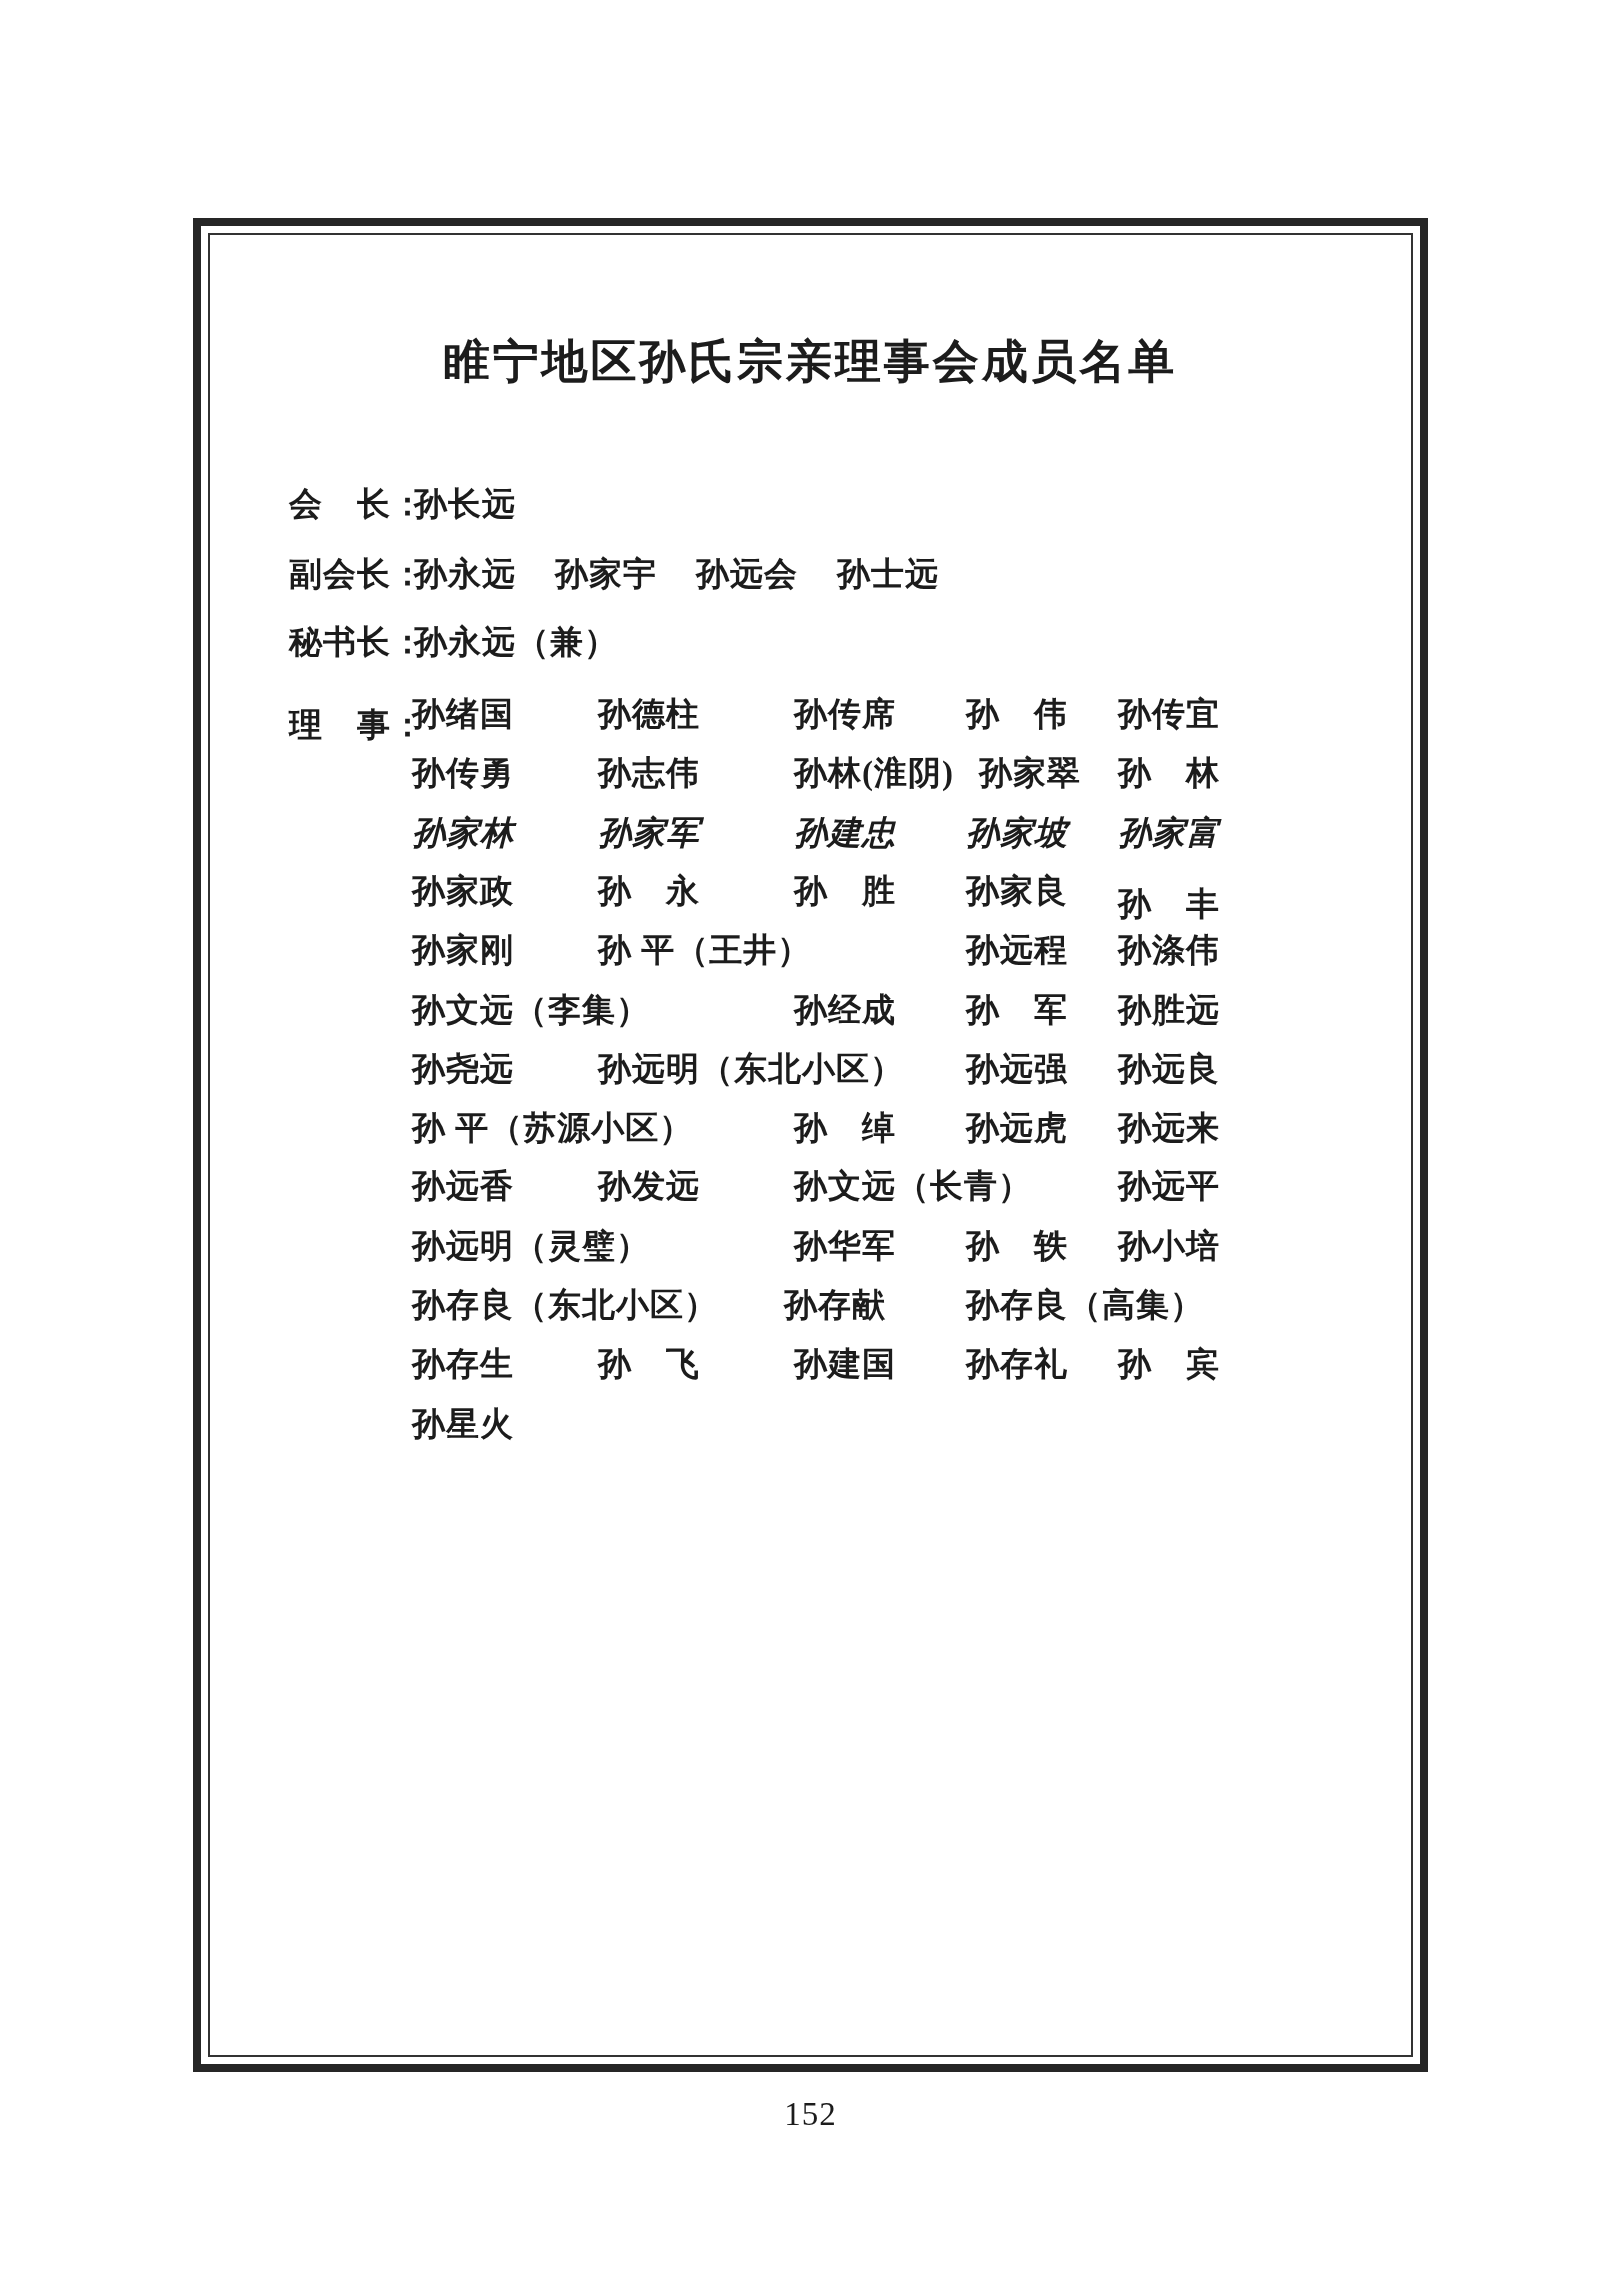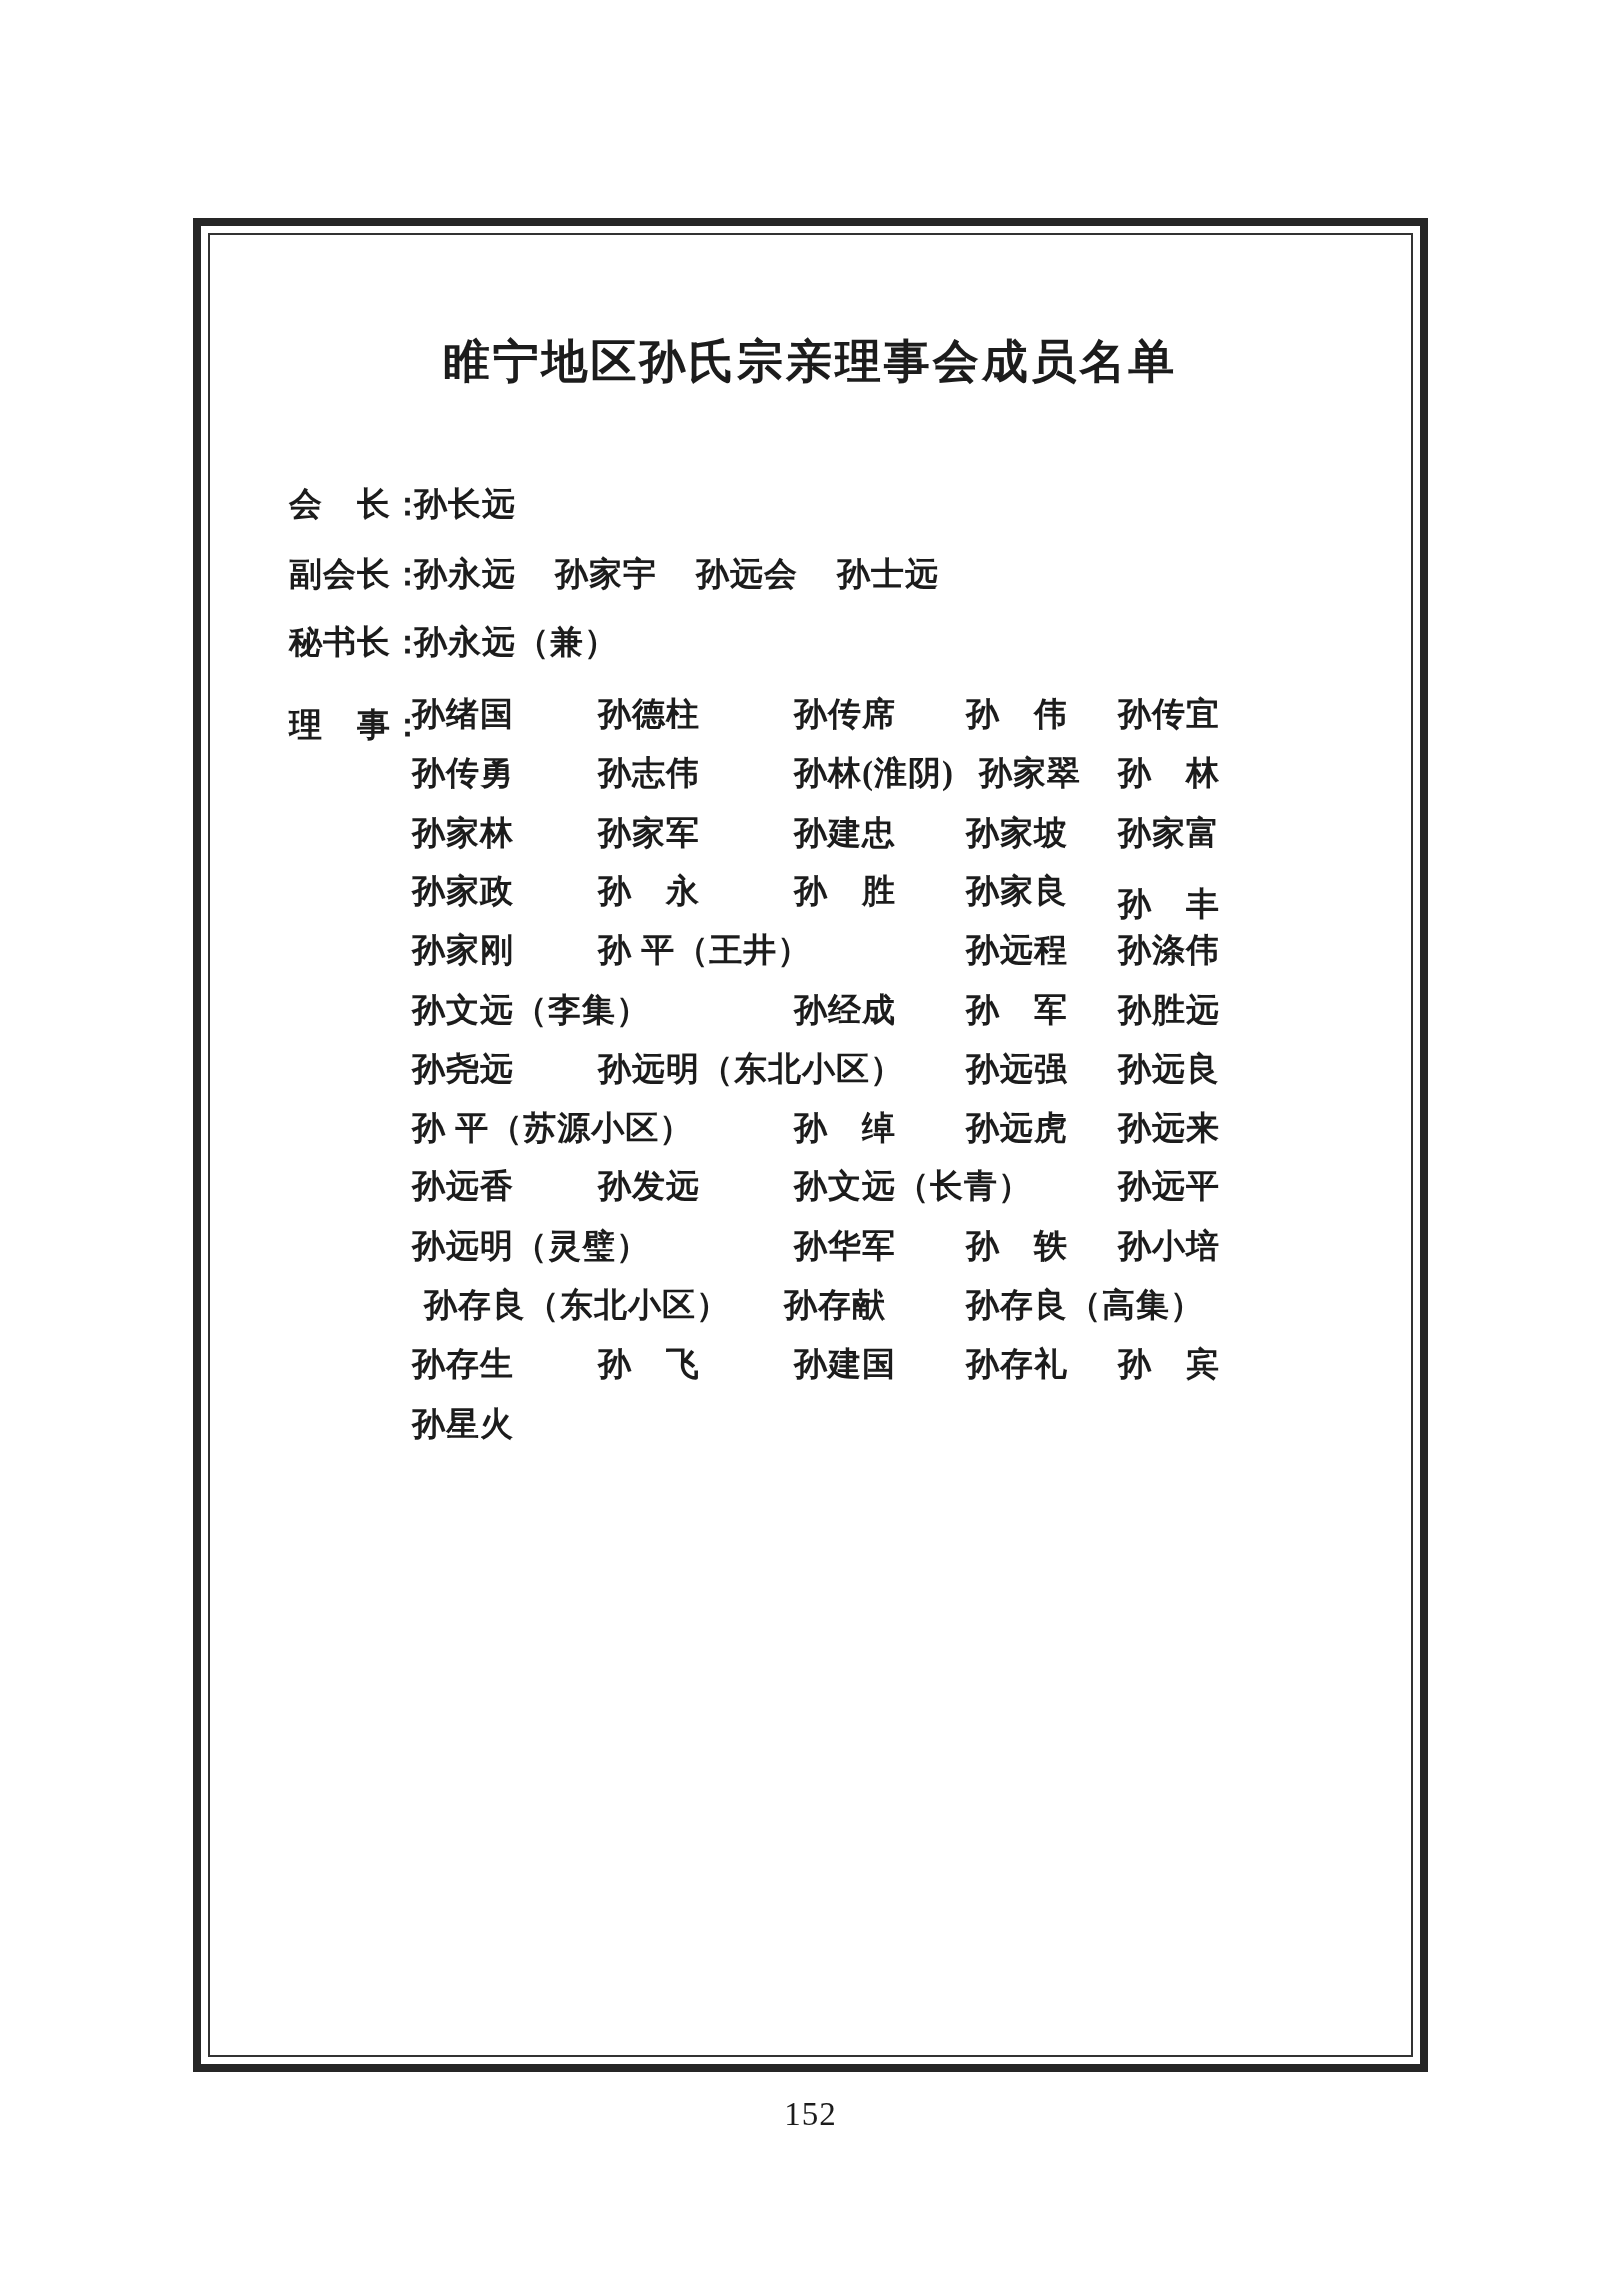--- a/index.html
+++ b/index.html
@@ -65,21 +65,21 @@
       <span class="director-name" style="left: 554px;">孙　伟</span>
       <span class="director-name" style="left: 706px;">孙传宜</span>
     </div>
     <div class="director-row" style="top: 59px;">
       <span class="director-name" style="left: 0px;">孙传勇</span>
       <span class="director-name" style="left: 186px;">孙志伟</span>
       <span class="director-name" style="left: 382px;">孙林(淮阴)</span>
       <span class="director-name" style="left: 567px;">孙家翠</span>
       <span class="director-name" style="left: 706px;">孙　林</span>
     </div>
-    <div class="director-row" style="top: 119px;">
+    <div class="director-row" style="top: 119px; font-style: italic;">
       <span class="director-name" style="left: 0px;">孙家林</span>
       <span class="director-name" style="left: 186px;">孙家军</span>
       <span class="director-name" style="left: 382px;">孙建忠</span>
       <span class="director-name" style="left: 554px;">孙家坡</span>
       <span class="director-name" style="left: 706px;">孙家富</span>
     </div>
     <div class="director-row" style="top: 177px;">
       <span class="director-name" style="left: 0px;">孙家政</span>
       <span class="director-name" style="left: 186px;">孙　永</span>
       <span class="director-name" style="left: 382px;">孙　胜</span>
@@ -116,21 +116,21 @@
       <span class="director-name" style="left: 382px;">孙文远（长青）</span>
       <span class="director-name" style="left: 706px;">孙远平</span>
     </div>
     <div class="director-row" style="top: 532px;">
       <span class="director-name" style="left: 0px;">孙远明（灵璧）</span>
       <span class="director-name" style="left: 382px;">孙华军</span>
       <span class="director-name" style="left: 554px;">孙　轶</span>
       <span class="director-name" style="left: 706px;">孙小培</span>
     </div>
     <div class="director-row" style="top: 591px;">
-      <span class="director-name" style="left: 12px;">孙存良（东北小区）</span>
+      <span class="director-name" style="left: 0px;">孙存良（东北小区）</span>
       <span class="director-name" style="left: 372px;">孙存献</span>
       <span class="director-name" style="left: 554px;">孙存良（高集）</span>
     </div>
     <div class="director-row" style="top: 650px;">
       <span class="director-name" style="left: 0px;">孙存生</span>
       <span class="director-name" style="left: 186px;">孙　飞</span>
       <span class="director-name" style="left: 382px;">孙建国</span>
       <span class="director-name" style="left: 554px;">孙存礼</span>
       <span class="director-name" style="left: 706px;">孙　宾</span>
     </div>

